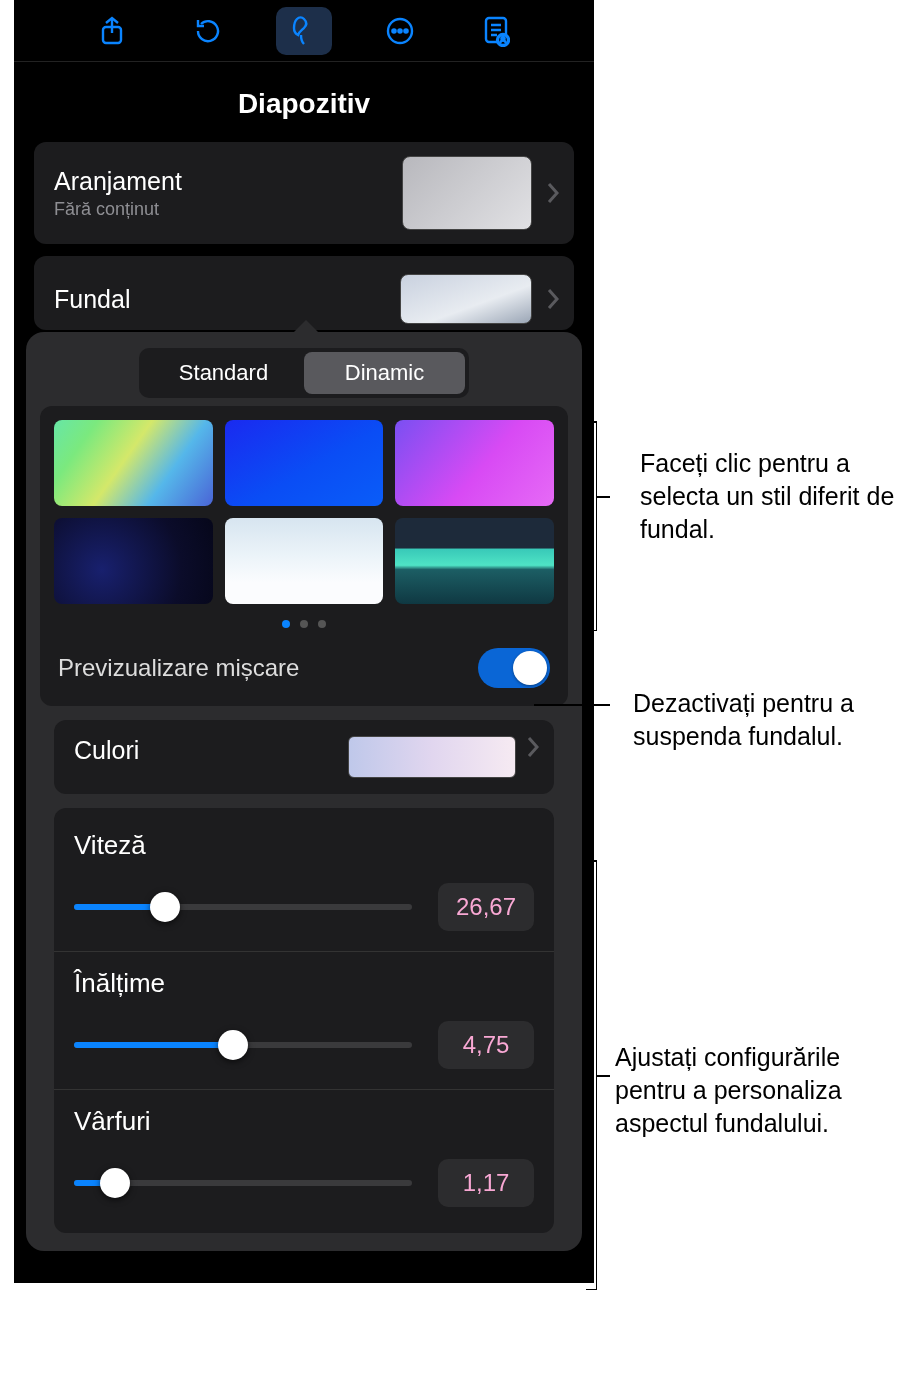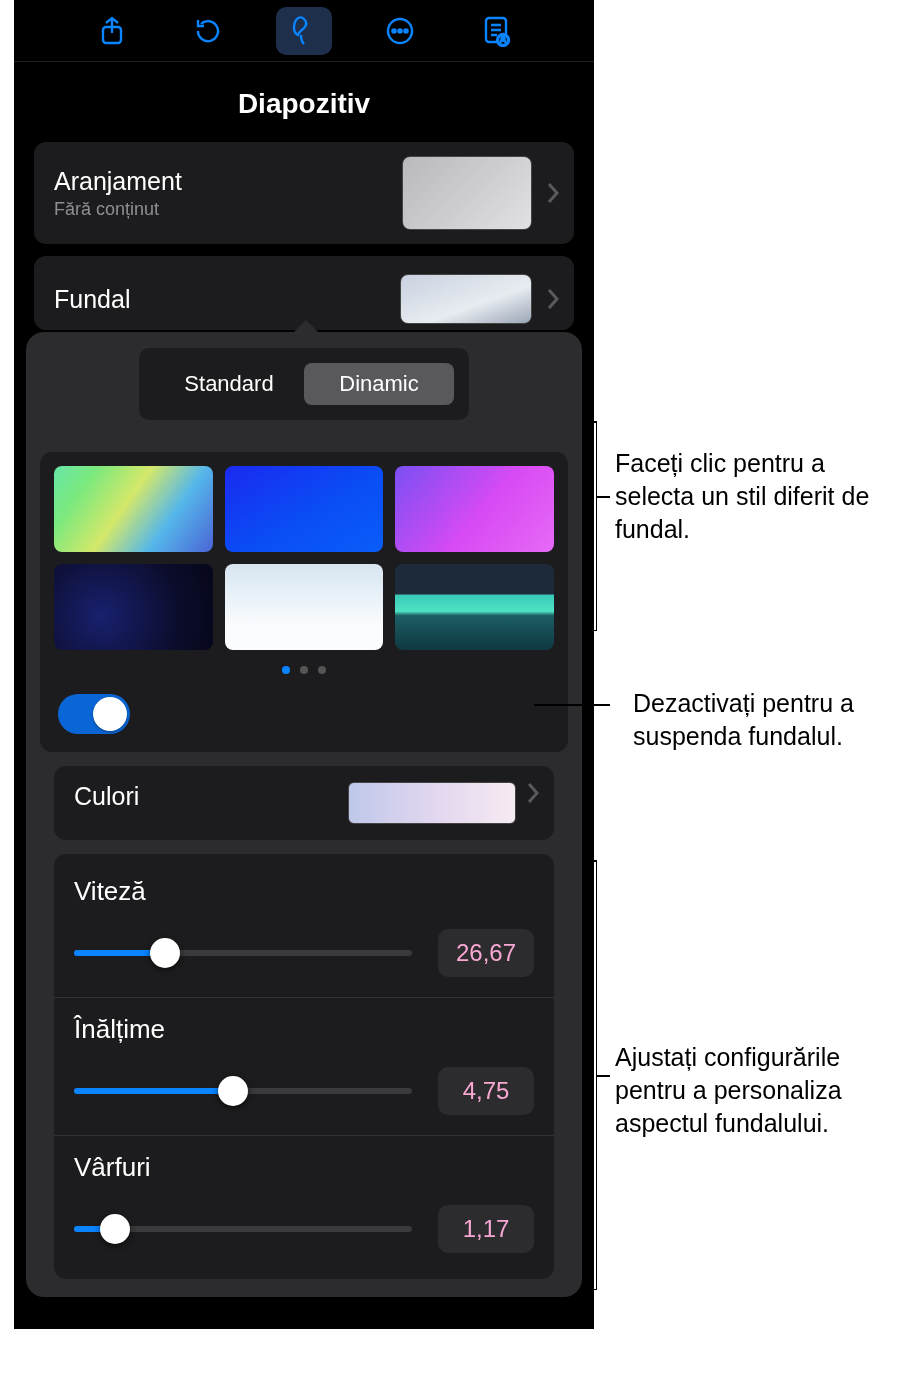--- a/index.html
+++ b/index.html
@@ -95,23 +95,23 @@
     left: 50%;
     margin-left: -12px;
     border-left: 14px solid transparent;
     border-right: 14px solid transparent;
     border-bottom: 14px solid #2c2c2e;
   }
   .seg {
     display: flex;
     background: #1c1c1e;
     border-radius: 10px;
-    padding: 15px;
+    padding: 4px;
     width: 330px;
-    margin: 0 auto 32px;
+    margin: 0 auto 8px;
     justify-content: center;
   }
   .seg-item {
     flex: 1;
     text-align: center;
     color: #fff;
     font-size: 22px;
     padding: 8px 0;
     border-radius: 8px;
   }
@@ -329,20 +329,21 @@
         <div class="swatch sw4"></div>
         <div class="swatch sw5"></div>
         <div class="swatch sw6"></div>
       </div>
       <div class="dots">
         <div class="dot on"></div>
         <div class="dot"></div>
         <div class="dot"></div>
       </div>
       <div class="toggle-row">
+        <div class="toggle-label">Previzualizare mișcare</div>
         <div class="toggle"></div>
       </div>
     </div>
 
     <div class="color-row">
       <div class="lbl">Culori</div>
       <div class="color-thumb"></div>
       <div class="chevron" style="margin-left:10px">
         <svg width="14" height="22" viewBox="0 0 14 22" fill="none" stroke="currentColor" stroke-width="3">
             <path d="M3 2l8 9-8 9"></path>
@@ -380,20 +381,20 @@
           </div>
           <div class="valbox">1,17</div>
         </div>
       </div>
     </div>
   </div>
 </div>
 
 <div class="bracket" style="left:596px; top:421px; height:210px;"></div>
 <div class="lead" style="left:596px; top:496px; width:14px;"></div>
-<div class="callout" style="left:615px; top:447px; width:270px">Faceți clic pentru a selecta un stil diferit de fundal.</div>
+<div class="callout" style="left:640px; top:447px; width:270px">Faceți clic pentru a selecta un stil diferit de fundal.</div>
 
 <div class="lead" style="left:534px; top:704px; width:76px;"></div>
 <div class="callout" style="left:633px; top:687px; width:290px">Dezactivați pentru a suspenda fundalul.</div>
 
 <div class="bracket" style="left:596px; top:860px; height:430px;"></div>
 <div class="lead" style="left:596px; top:1075px; width:14px;"></div>
 <div class="callout" style="left:615px; top:1041px; width:290px">Ajustați configurările pentru a personaliza aspectul fundalului.</div>
 
 </body></html>

